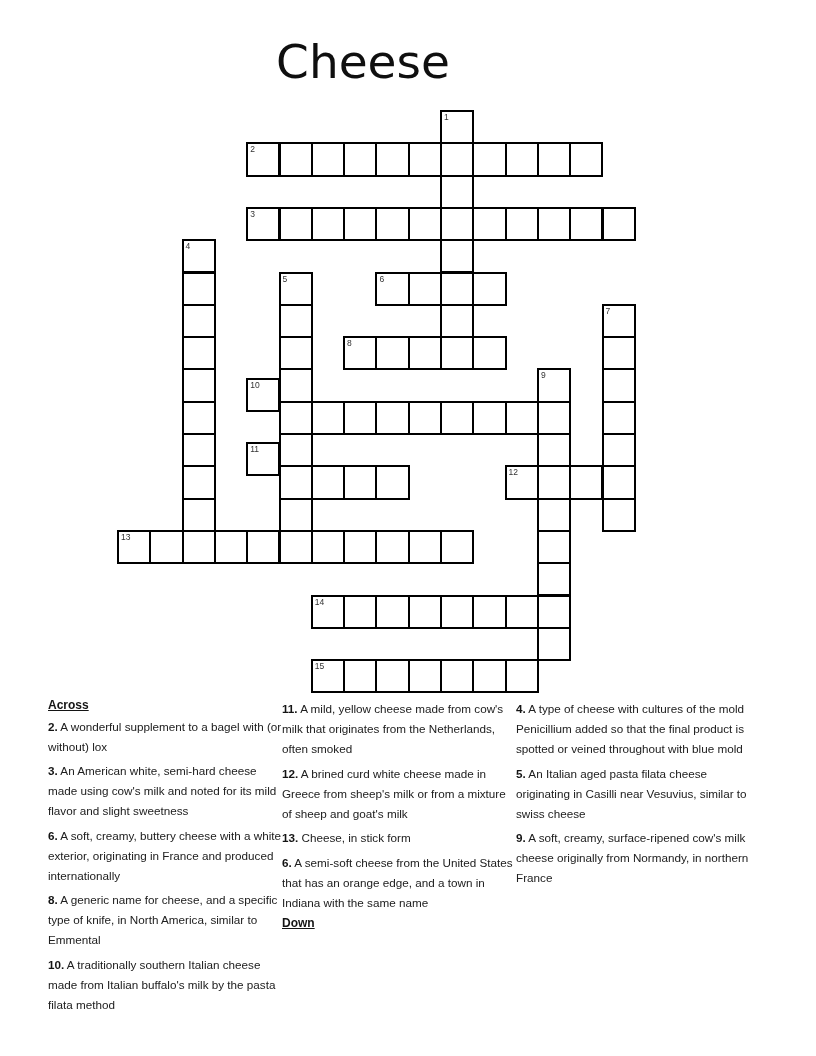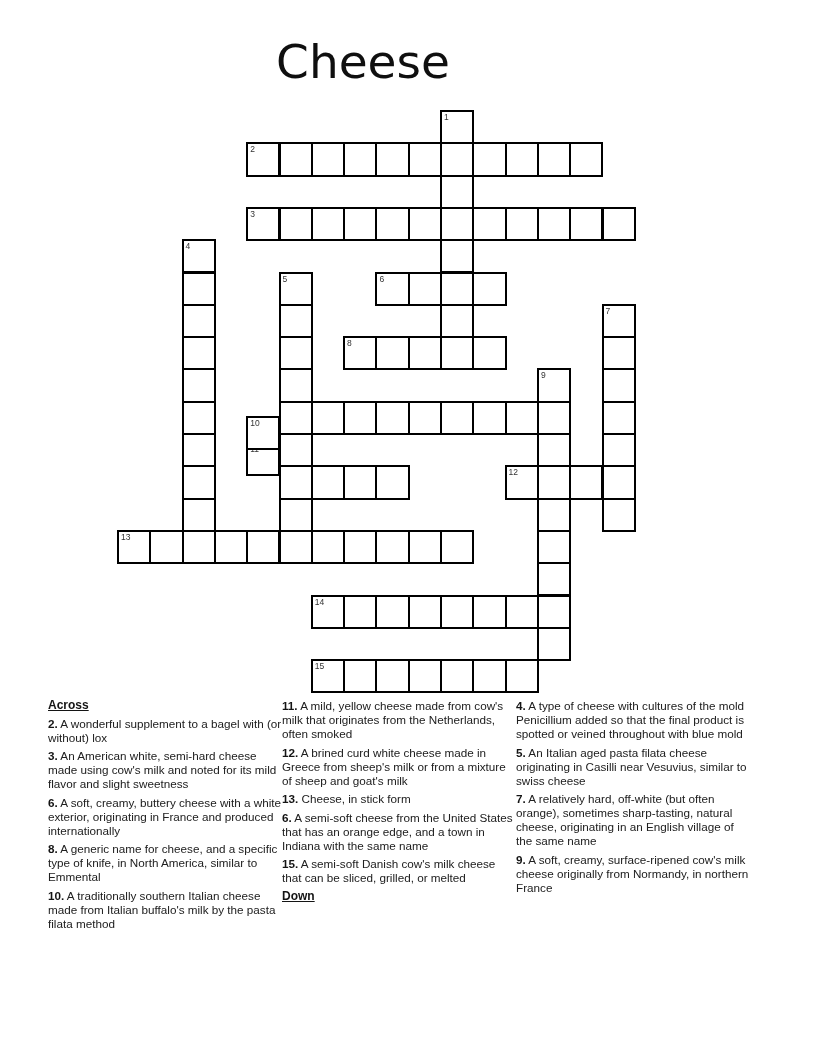--- a/index.html
+++ b/index.html
@@ -66,21 +66,21 @@
     font-weight: bold;
     text-decoration: underline;
     font-size: 12px;
     line-height: 13.5px;
     margin: 0 0 4px 0;
     color: #141414;
   }
   p.clue {
     margin: 0 0 4.5px 0;
     font-size: 11.7px;
-    line-height: 14px;
+    line-height: 20px;
     color: #202020;
   }
   p.clue b {
     color: #141414;
   }
 </style>
 </head>
 <body>
 
 <div class="page-title">Cheese</div>
@@ -209,21 +209,21 @@
     </div>
     <div class="cell" style="left: 601.5px; top: 368.4px;"></div>
     <div class="cell" style="left: 181.6px; top: 368.4px;"></div>
     <div class="cell" style="left: 278.5px; top: 368.4px;"></div>
     <div class="cell" style="left: 440px; top: 400.7px;"></div>
     <div class="cell" style="left: 472.3px; top: 400.7px;"></div>
     <div class="cell" style="left: 504.6px; top: 400.7px;"></div>
     <div class="cell" style="left: 536.9px; top: 400.7px;"></div>
     <div class="cell" style="left: 601.5px; top: 400.7px;"></div>
     <div class="cell" style="left: 181.6px; top: 400.7px;"></div>
-    <div class="cell" style="left: 246.2px; top: 416px;">
+    <div class="cell" style="left: 246.2px; top: 378px;">
       <span class="cellnum">10</span>
     </div>
     <div class="cell" style="left: 278.5px; top: 400.7px;"></div>
     <div class="cell" style="left: 310.8px; top: 400.7px;"></div>
     <div class="cell" style="left: 343.1px; top: 400.7px;"></div>
     <div class="cell" style="left: 375.4px; top: 400.7px;"></div>
     <div class="cell" style="left: 407.7px; top: 400.7px;"></div>
   </div>
 
 <div class="clues">
@@ -233,22 +233,20 @@
       <p class="clue"><b>3.</b> An American white, semi-hard cheese made using cow's milk and noted for its mild flavor and slight sweetness</p>
       <p class="clue"><b>6.</b> A soft, creamy, buttery cheese with a white exterior, originating in France and produced internationally</p>
       <p class="clue"><b>8.</b> A generic name for cheese, and a specific type of knife, in North America, similar to Emmental</p>
       <p class="clue"><b>10.</b> A traditionally southern Italian cheese made from Italian buffalo's milk by the pasta filata method</p>
     </div>
   <div class="clue-col">
       <p class="clue"><b>11.</b> A mild, yellow cheese made from cow's milk that originates from the Netherlands, often smoked</p>
       <p class="clue"><b>12.</b> A brined curd white cheese made in Greece from sheep's milk or from a mixture of sheep and goat's milk</p>
       <p class="clue"><b>13.</b> Cheese, in stick form</p>
       <p class="clue"><b>6.</b> A semi-soft cheese from the United States that has an orange edge, and a town in Indiana with the same name</p>
-      <p class="clue"><b>15.</b> A semi-soft Danish cow's milk cheese that can be sliced, grilled, or melted</p>
       <div class="clue-header">Down</div>
     </div>
   <div class="clue-col">
       <p class="clue"><b>4.</b> A type of cheese with cultures of the mold Penicillium added so that the final product is spotted or veined throughout with blue mold</p>
       <p class="clue"><b>5.</b> An Italian aged pasta filata cheese originating in Casilli near Vesuvius, similar to swiss cheese</p>
-      <p class="clue"><b>7.</b> A relatively hard, off-white (but often orange), sometimes sharp-tasting, natural cheese, originating in an English village of the same name</p>
       <p class="clue"><b>9.</b> A soft, creamy, surface-ripened cow's milk cheese originally from Normandy, in northern France</p>
     </div>
 </div>
 
 </body></html>

